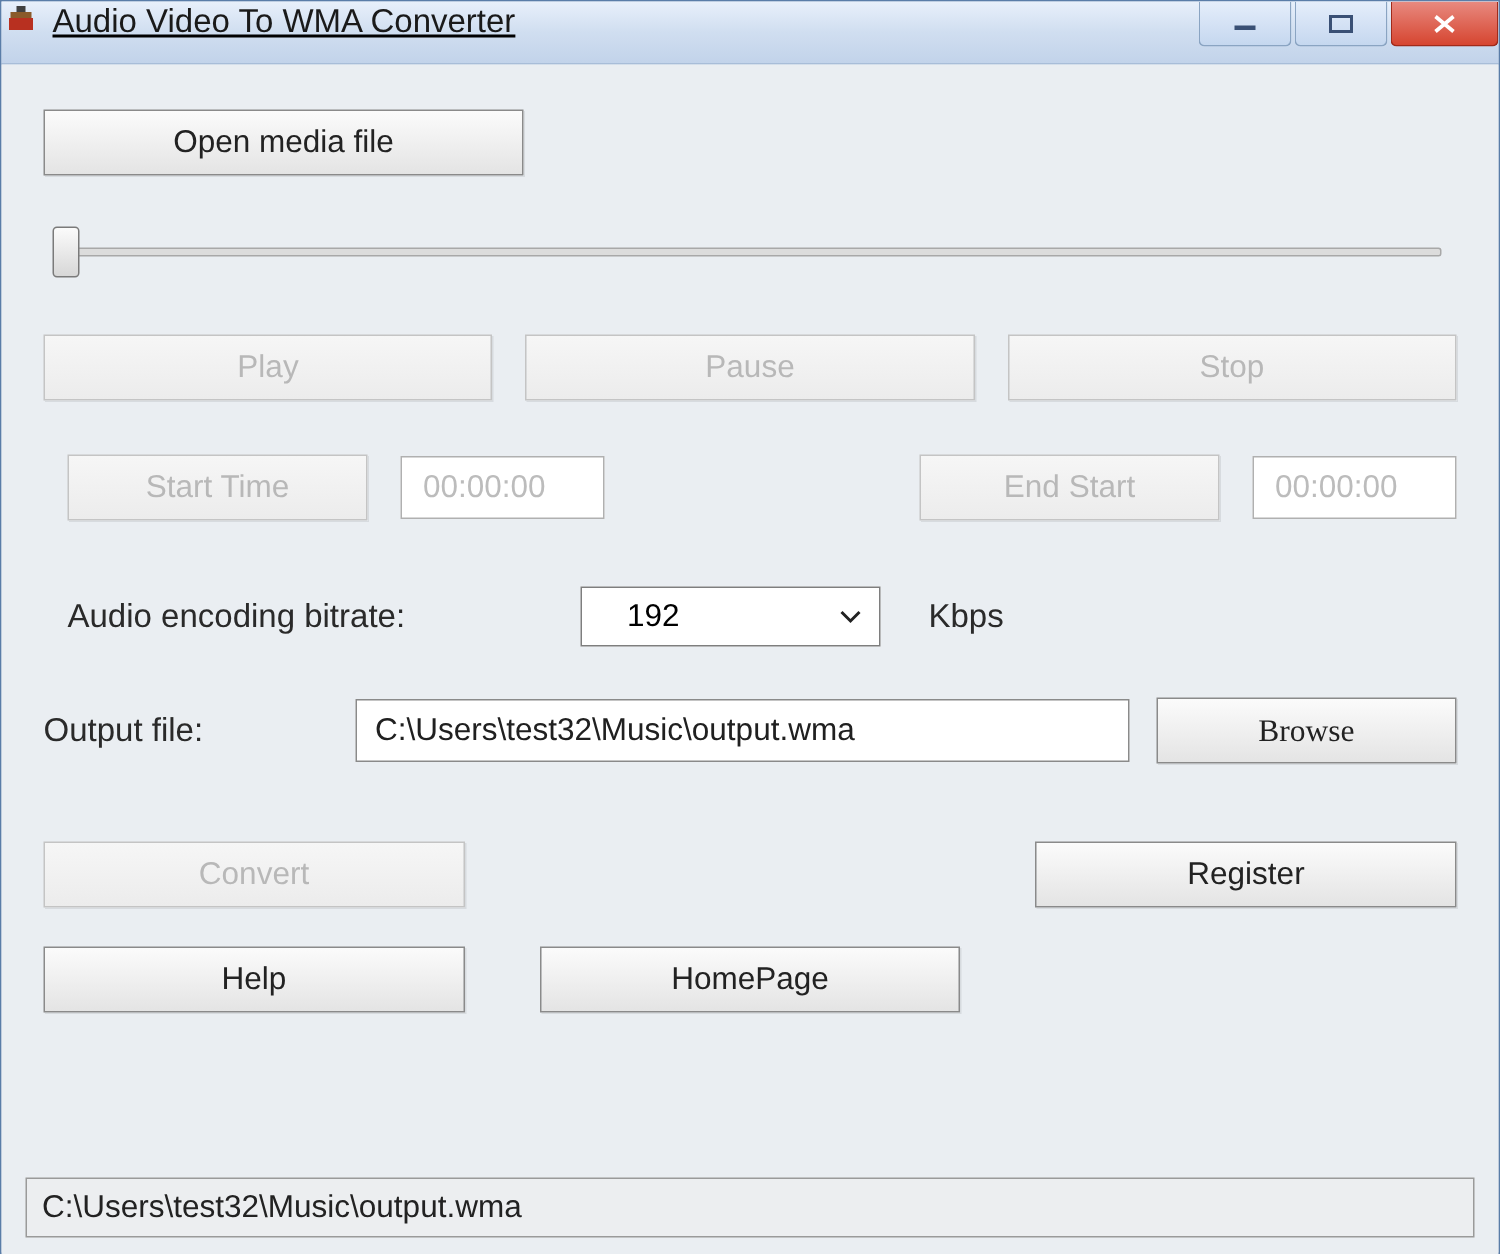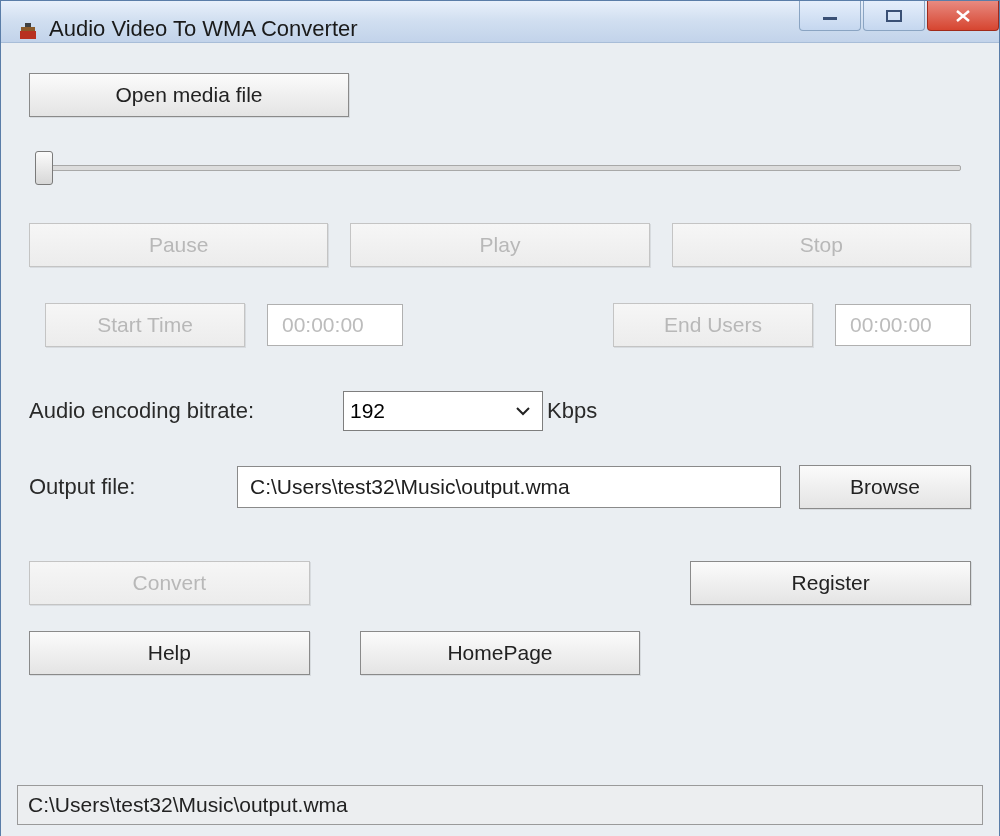--- a/index.html
+++ b/index.html
@@ -18,23 +18,24 @@
     height: 836px;
     background: linear-gradient(to bottom, #d5e2f0 0%, #cad8e8 100%);
     border: 1px solid #5a7da8;
     position: relative;
   }
   .titlebar {
     height: 42px;
     background: linear-gradient(to bottom, #e8f0fb 0%, #d0def0 50%, #c2d3ea 100%);
     border-bottom: 1px solid #a8bdd8;
     display: flex;
-    align-items: flex-end;
-    padding: 0 16px;
-    position: relative;
+    align-items: flex-start;
+    padding: 0 2px;
+    position: relative;
+    text-decoration: underline;
   }
   .app-icon {
     width: 22px;
     height: 22px;
     margin-right: 10px;
     display: flex;
     align-items: center;
     justify-content: center;
   }
   .app-icon svg { width: 20px; height: 20px; }
@@ -135,31 +136,31 @@
     width: 136px;
     height: 42px;
     background: #fff;
     border: 1px solid #b0b0b0;
     color: #bcbcbc;
     font-size: 21px;
     display: flex;
     align-items: center;
     padding: 0 14px;
   }
-  .bitrate-row { margin-top: 44px; gap: 4px; }
+  .bitrate-row { margin-top: 44px; gap: 32px; margin-left: 16px; }
   .label { color: #2a2a2a; font-size: 22px; }
   .select-box {
     width: 200px;
     height: 40px;
     background: #fff;
     border: 1px solid #7e7e7e;
     display: flex;
     align-items: center;
     justify-content: space-between;
-    padding: 0 8px 0 6px;
+    padding: 0 8px 0 30px;
     font-size: 21px;
     cursor: pointer;
   }
   .select-arrow {
     width: 22px;
     height: 22px;
     display: flex;
     align-items: center;
     justify-content: center;
   }
@@ -170,21 +171,21 @@
     background: #fff;
     border: 1px solid #8a8a8a;
     padding: 0 12px;
     font-size: 21px;
     color: #202020;
     display: flex;
     align-items: center;
     overflow: hidden;
     white-space: nowrap;
   }
-  .browse-btn { width: 172px; }
+  .browse-btn { width: 200px; font-family: Liberation Serif, serif; }
   .bottom-grid {
     margin-top: 52px;
     display: grid;
     grid-template-columns: 1fr 1fr 1fr;
     grid-template-rows: 44px 44px;
     gap: 26px 50px;
   }
   .status-bar {
     position: absolute;
     left: 16px;
@@ -237,30 +238,30 @@
   <div class="client">
 
     <div class="btn open-media">Open media file</div>
 
     <div class="slider-wrap">
       <div class="slider-track"></div>
       <div class="slider-thumb"></div>
     </div>
 
     <div class="row play-row">
+      <div class="btn disabled">Play</div>
       <div class="btn disabled">Pause</div>
-      <div class="btn disabled">Play</div>
       <div class="btn disabled">Stop</div>
     </div>
 
     <div class="row time-row">
       <div class="btn disabled time-btn">Start Time</div>
       <div class="time-field">00:00:00</div>
       <div class="spacer-flex"></div>
-      <div class="btn disabled time-btn">End Users</div>
+      <div class="btn disabled time-btn">End Start</div>
       <div class="time-field">00:00:00</div>
     </div>
 
     <div class="row bitrate-row">
       <span class="label" style="width:310px">Audio encoding bitrate:</span>
       <div class="select-box">
         <span>192</span>
         <span class="select-arrow">
           <svg width="14" height="10" viewBox="0 0 14 10">
               <path d="M1 2 L7 8 L13 2" fill="none" stroke="#222" stroke-width="2"></path>

